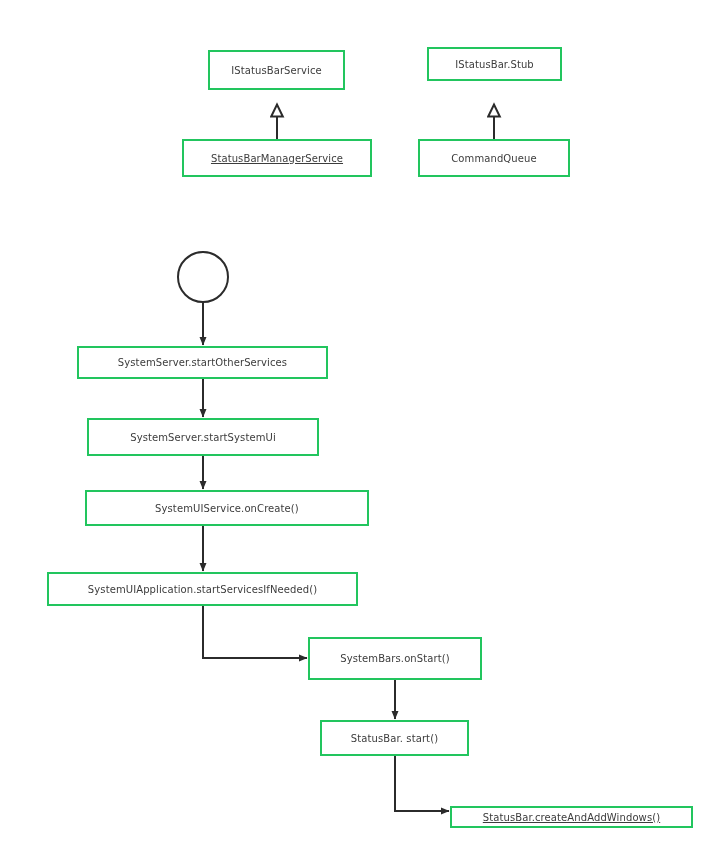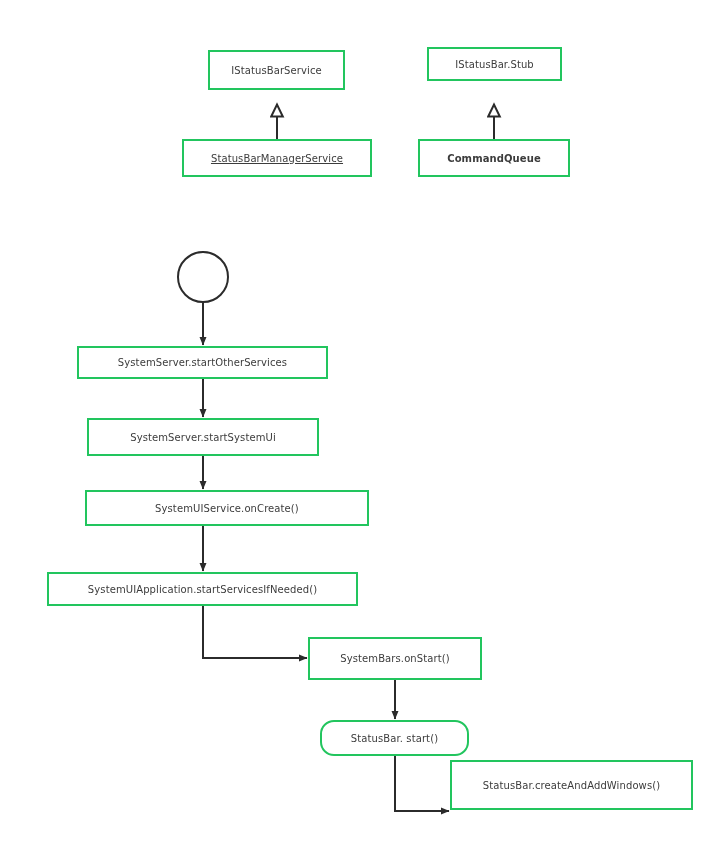--- a/index.html
+++ b/index.html
@@ -104,21 +104,21 @@
   </div>
 
   <div class="node" style="left:427px; top:47px; width:135px; height:34px;">
     <span>IStatusBar.Stub</span>
   </div>
 
   <div class="node" style="left:182px; top:139px; width:190px; height:38px;text-decoration:underline;">
     <span>StatusBarManagerService</span>
   </div>
 
-  <div class="node" style="left:418px; top:139px; width:152px; height:38px;font-weight:bold;">
+  <div class="node" style="left:418px; top:139px; width:152px; height:38px;">
     <span>CommandQueue</span>
   </div>
 
   <div class="start-node" style="left:177px; top:251px; width:52px; height:52px;"></div>
 
   <div class="node" style="left:77px; top:346px; width:251px; height:33px;">
     <span>SystemServer.startOtherServices</span>
   </div>
 
   <div class="node" style="left:87px; top:418px; width:232px; height:38px;">
@@ -130,21 +130,21 @@
   </div>
 
   <div class="node" style="left:47px; top:572px; width:311px; height:34px;">
     <span>SystemUIApplication.startServicesIfNeeded()</span>
   </div>
 
   <div class="node" style="left:308px; top:637px; width:174px; height:43px;">
     <span>SystemBars.onStart()</span>
   </div>
 
-  <div class="node" style="left:320px; top:720px; width:149px; height:36px;border-radius:14px;">
+  <div class="node" style="left:320px; top:720px; width:149px; height:36px;">
     <span>StatusBar. start()</span>
   </div>
 
-  <div class="node" style="left:450px; top:760px; width:243px; height:50px;">
+  <div class="node" style="left:450px; top:806px; width:243px; height:22px;text-decoration:underline;">
     <span>StatusBar.createAndAddWindows()</span>
   </div>
 
 </div>
 
 </body></html>

